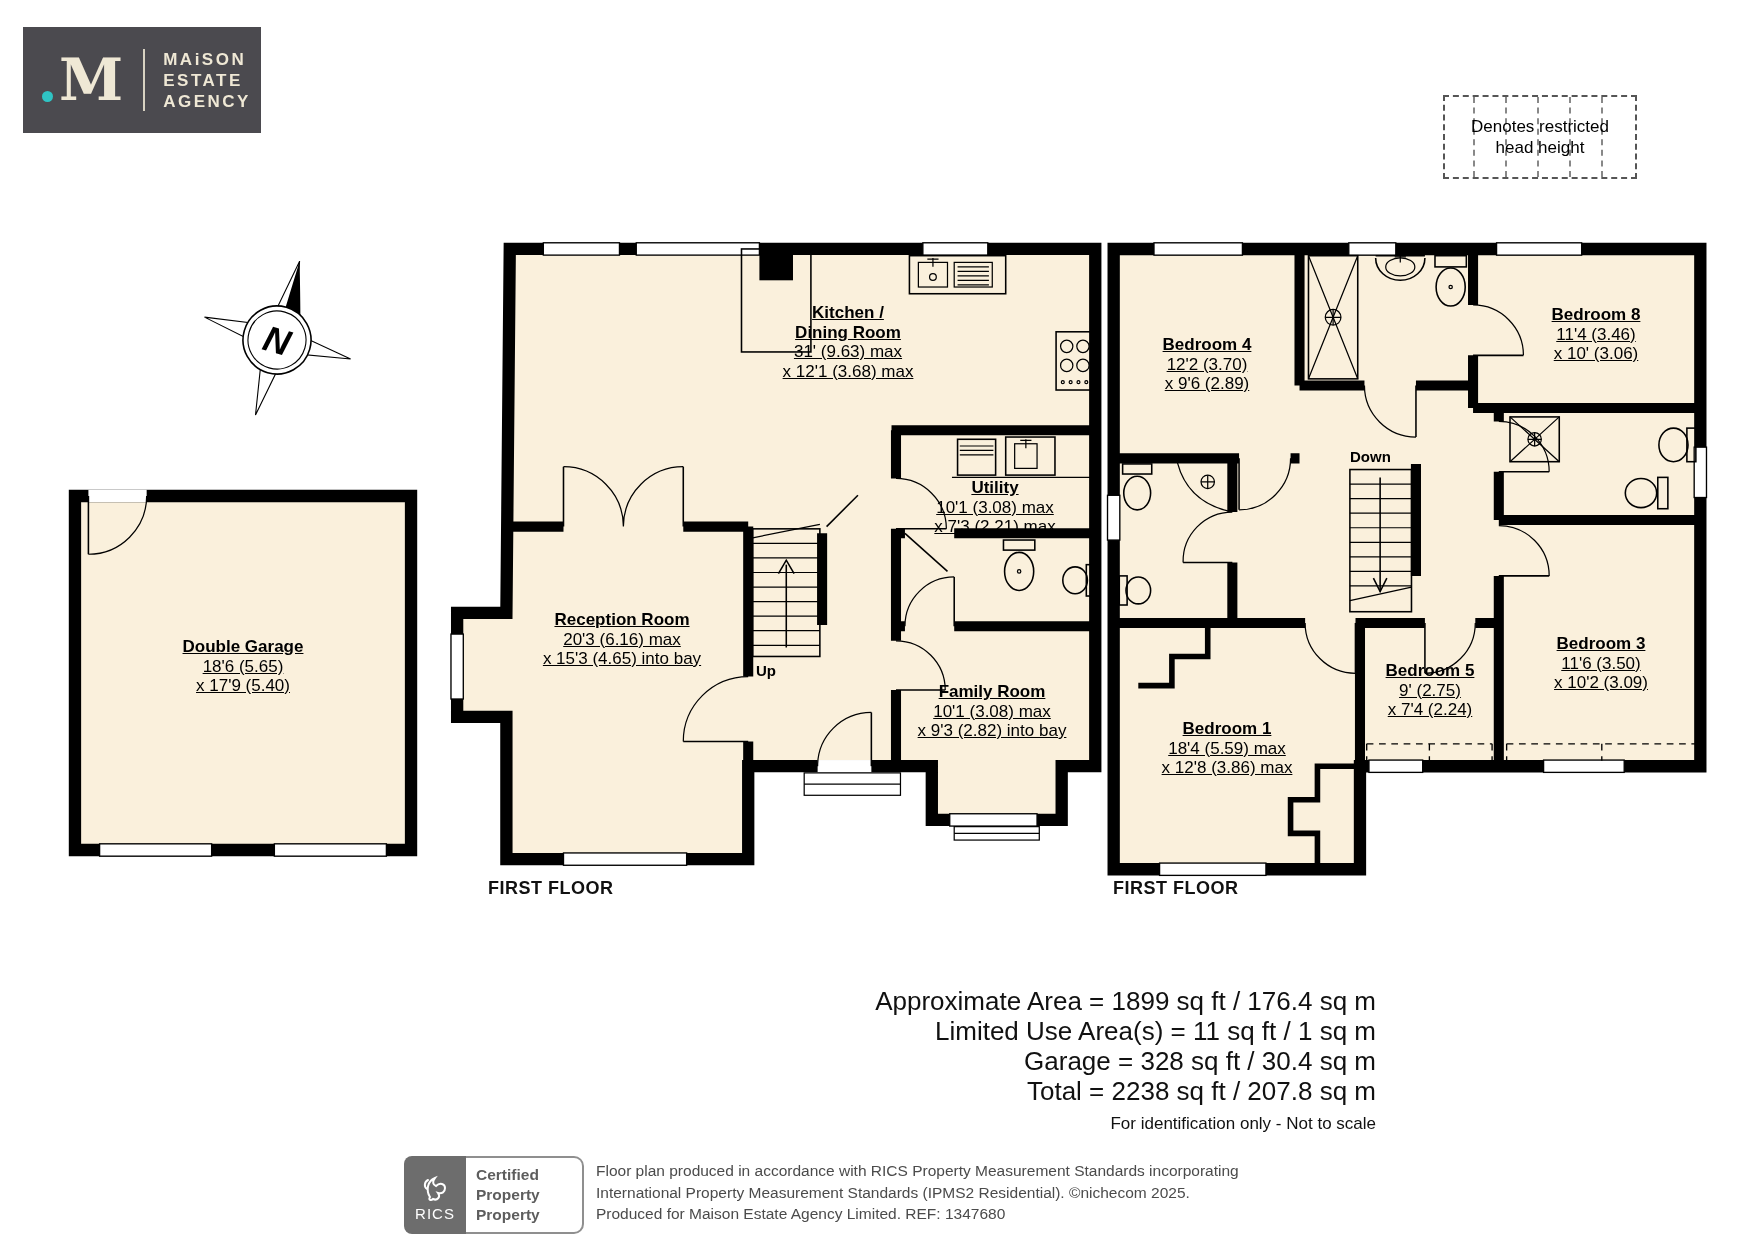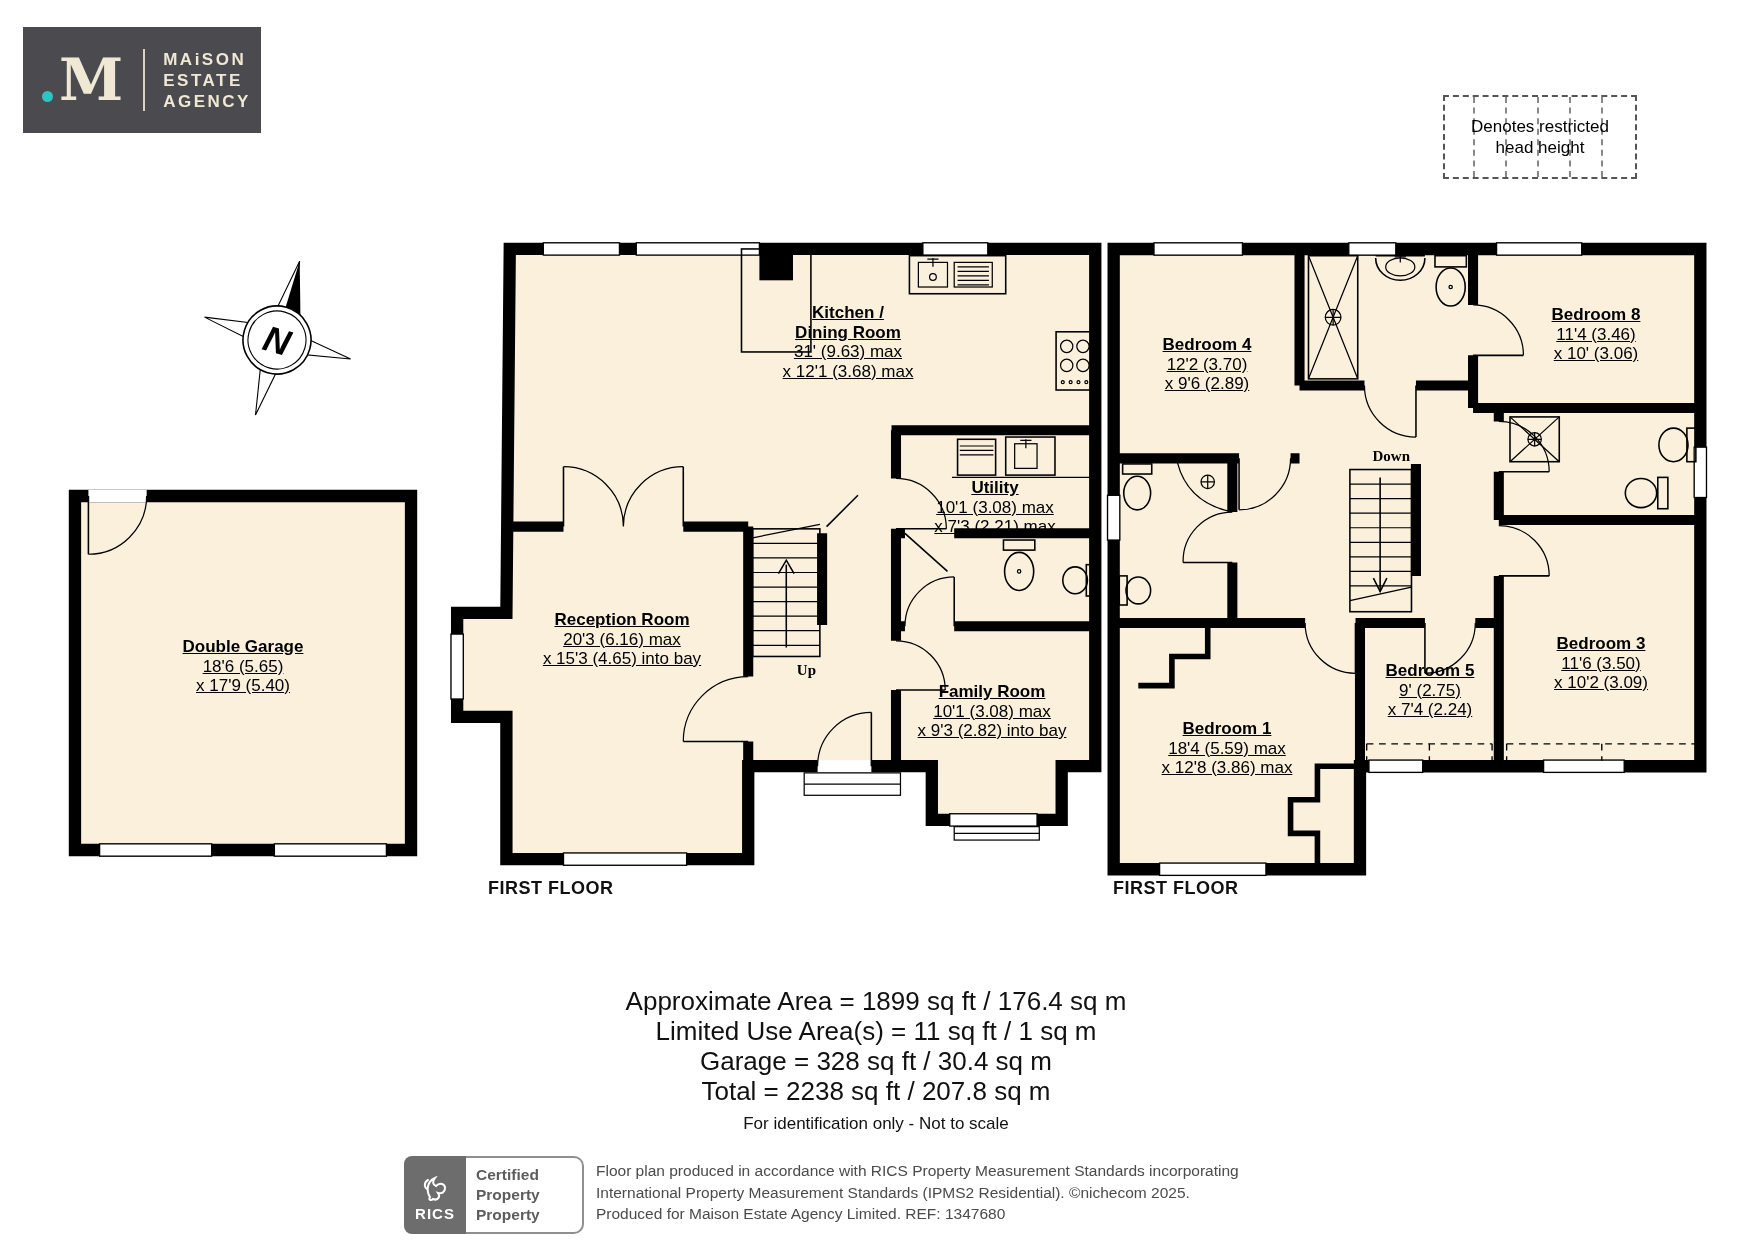--- a/index.html
+++ b/index.html
@@ -30,33 +30,33 @@
   .wall6{fill:none;stroke:#000;stroke-width:5;stroke-linecap:butt;fill:none;}
   .thin{fill:none;stroke:#000;stroke-width:1.4;}
   .thin2{fill:none;stroke:#000;stroke-width:1.1;}
   .win{fill:#ffffff;stroke:#000;stroke-width:1.2;}
   .opening{fill:#ffffff;stroke:none;}
   .blackfill{fill:#000;stroke:none;}
   .dash{fill:none;stroke:#000;stroke-width:1.2;stroke-dasharray:6 5;}
 
   .room-label{position:absolute;text-align:center;font-size:17px;line-height:19.5px;color:#000;text-decoration:underline;}
   .room-label .rn{font-weight:bold;}
-  .stair-label{position:absolute;text-align:right;font-weight:bold;font-size:15px;color:#000;font-family:Liberation Serif, serif;}
+  .stair-label{position:absolute;text-align:left;font-weight:bold;font-size:15px;color:#000;}
   .floor-label{position:absolute;font-weight:bold;font-size:18px;color:#111;letter-spacing:0.5px;}
 
   
-  .areas{position:absolute;left:376px;top:986px;width:1000px;text-align:center;
+  .areas{position:absolute;left:376px;top:986px;width:1000px;text-align:right;
          font-size:26px;line-height:30px;color:#111;}
   .areas .disclaimer{font-size:17px;line-height:20px;margin-top:8px;}
 
   
   .rics-badge{position:absolute;left:404px;top:1156px;width:62px;height:78px;background:#6d6d6d;
               border-radius:8px 0 0 8px;display:flex;flex-direction:column;align-items:center;
               justify-content:center;}
-  .rics-word{font-weight:bold;font-size:15px;color:#fff;letter-spacing:1px;margin-top:2px;}
+  .rics-word{font-weight:normal;font-size:15px;color:#fff;letter-spacing:1px;margin-top:2px;}
   .cert-box{position:absolute;left:466px;top:1156px;width:118px;height:78px;border:2px solid #8f8f8f;
             border-left:none;border-radius:0 10px 10px 0;box-sizing:border-box;display:flex;
             flex-direction:column;justify-content:center;padding-left:10px;font-weight:bold;
             font-size:15.5px;color:#5d5d5d;line-height:20px;}
   .fine-print{position:absolute;left:596px;top:1160px;font-size:15.5px;color:#4b4b4b;line-height:21.5px;}
 </style>
 </head>
 <body>
 
 <div id="canvas">

